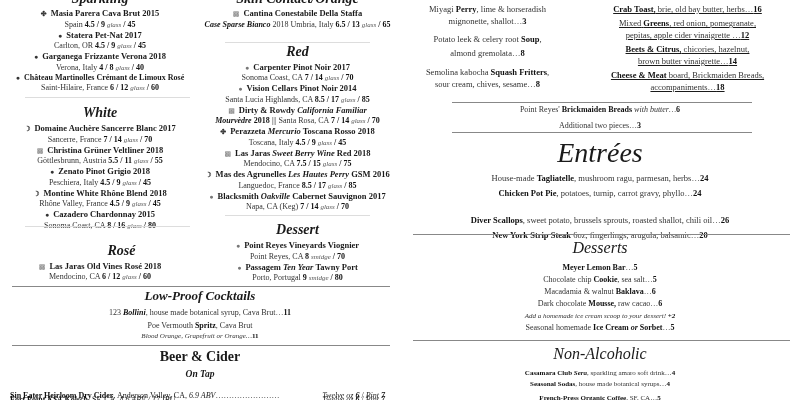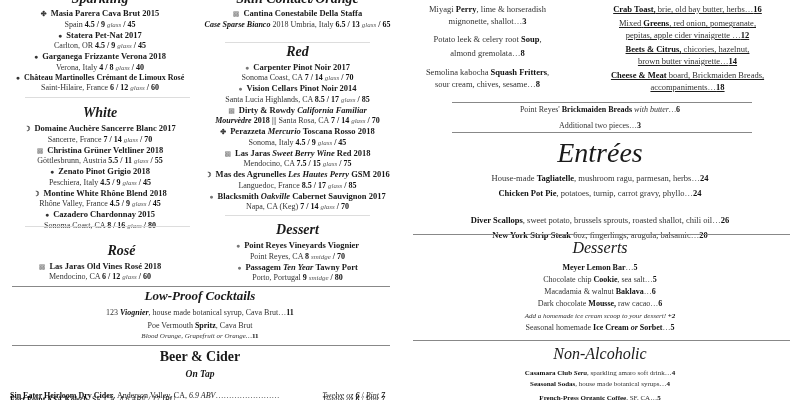--- a/index.html
+++ b/index.html
@@ -104,21 +104,21 @@
     <div>
       <div class="name"><span class="mark grey">●</span><span>Vision Cellars Pinot Noir 2014</span></div>
       <div class="detail"><span>Santa Lucia Highlands, CA</span> <span class="b">8.5 / 17</span> <span class="glass">glass</span> <span class="b">/ 85</span></div>
     </div>
     <div>
       <div class="name"><span class="mark grey">▩</span><span>Dirty &amp; Rowdy</span> <span class="i">California Familiar</span></div>
       <div class="detail"><span class="b i">Mourvèdre</span> <span class="b">2018</span> <span>||| Santa Rosa, CA</span> <span class="b">7 / 14</span> <span class="glass">glass</span> <span class="b">/ 70</span></div>
     </div>
     <div>
       <div class="name"><span class="mark">✤</span><span>Perazzeta</span> <span class="i">Mercurio</span> <span>Toscana Rosso 2018</span></div>
-      <div class="detail"><span>Sonoma, Italy</span> <span class="b">4.5 / 9</span> <span class="glass">glass</span> <span class="b">/ 45</span></div>
+      <div class="detail"><span>Toscana, Italy</span> <span class="b">4.5 / 9</span> <span class="glass">glass</span> <span class="b">/ 45</span></div>
     </div>
     <div>
       <div class="name"><span class="mark grey">▩</span><span>Las Jaras</span> <span class="i">Sweet Berry Wine</span> <span>Red 2018</span></div>
       <div class="detail"><span>Mendocino, CA</span> <span class="b">7.5 / 15</span> <span class="glass">glass</span> <span class="b">/ 75</span></div>
     </div>
     <div>
       <div class="name"><span class="mark">☽</span><span>Mas des Agrunelles</span> <span class="i">Les Hautes Perry</span> <span>GSM 2016</span></div>
       <div class="detail"><span>Languedoc, France</span> <span class="b">8.5 / 17</span> <span class="glass">glass</span> <span class="b">/ 85</span></div>
     </div>
     <div>
@@ -142,21 +142,21 @@
 
 <div class="hr" style="left:25px; top:97px; width:165px; background:#ddd;"></div>
 <div class="hr" style="left:25px; top:226px; width:165px; background:#ddd;"></div>
 <div class="hr" style="left:225px; top:42px; width:145px; background:#ddd;"></div>
 <div class="hr" style="left:225px; top:215px; width:145px; background:#ddd;"></div>
 <div class="hr" style="left:12px; top:286px; width:378px;"></div>
 
 <div class="wide" style="top:288px;">
   <div class="sec-title" style="font-size:13px;">Low-Proof Cocktails</div>
   <div class="food" style="margin-top:3px; font-size:8px; line-height:11px;">
-    <span>123</span> <span class="b i">Viognier</span><span>, house made botanical syrup, Cava Brut…</span><span class="b">11</span>
+    <span>123</span> <span class="b i">Bollini</span><span>, house made botanical syrup, Cava Brut…</span><span class="b">11</span>
   </div>
   <div class="food" style="margin-top:3px; font-size:8px; line-height:10px;">
     <div><span>Poe Vermouth</span> <span class="b">Spritz</span><span>, Cava Brut</span></div>
     <div style="font-size:7px;"><span class="i">Blood Orange, Grapefruit or Orange…</span><span class="b">11</span></div>
   </div>
 </div>
 <div class="hr" style="left:12px; top:345px; width:378px;"></div>
 
 <div class="wide" style="top:349px;">
   <div style="font-size:14px; line-height:16px; font-weight:bold;">Beer &amp; Cider</div>

